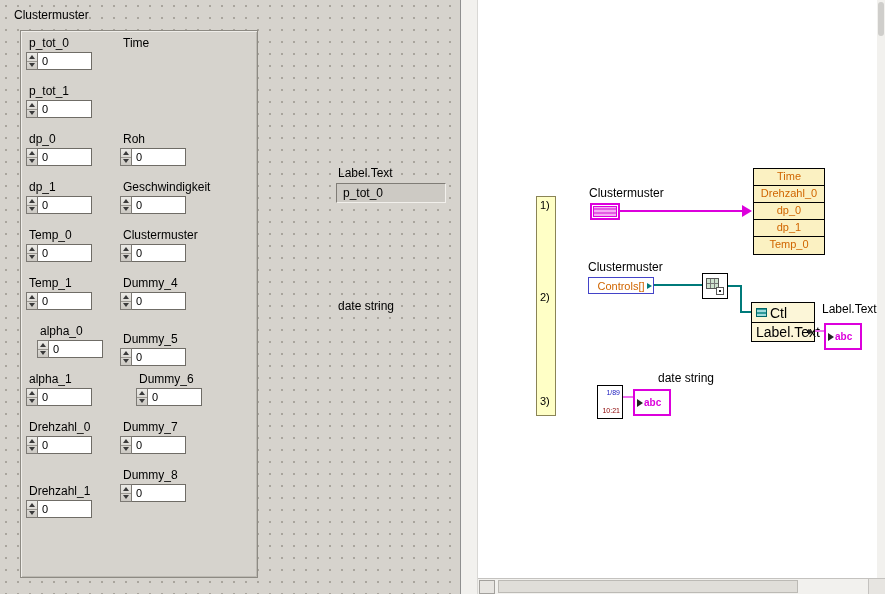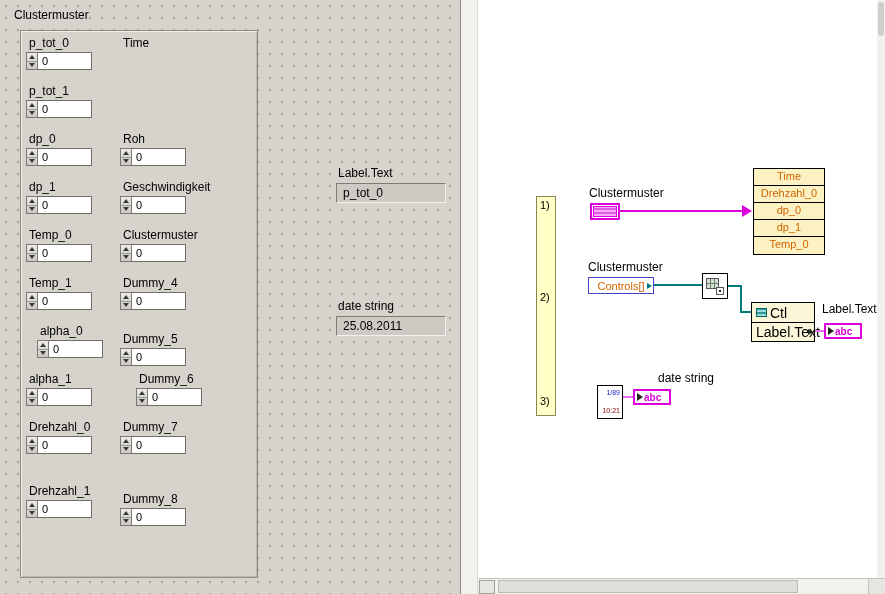--- a/index.html
+++ b/index.html
@@ -85,21 +85,21 @@
   .idx-dot{position:absolute;right:6px;bottom:6px;width:2px;height:2px;background:#222}
 
   #propnode{left:273px;top:302px;width:64px;border:1px solid #000;background:#fcf6d8}
   .prop-row{height:19px;display:flex;align-items:center;padding:0 4px;font-size:14px;color:#000;position:relative;white-space:nowrap}
   .prop-row + .prop-row{border-top:1px solid #000}
   .prop-icon{width:11px;height:9px;border:1px solid #066;margin-right:3px;flex:none;
     background:repeating-linear-gradient(0deg,#9fdadb 0 2px,#2f9a9a 2px 4px)}
   .prop-out-arrow{position:absolute;right:1px;top:50%;margin-top:-3px;width:0;height:0;
     border-top:3px solid transparent;border-bottom:3px solid transparent;border-left:5px solid #222}
 
-  .str-term{height:16px;border:2px solid #dc00dc;background:#fff;display:flex;align-items:center;
+  .str-term{height:27px;border:2px solid #dc00dc;background:#fff;display:flex;align-items:center;
     padding:0 2px;font-size:10px;font-weight:bold;color:#dc00dc;position:absolute}
   .term-arrow{width:0;height:0;border-top:4px solid transparent;border-bottom:4px solid transparent;border-left:6px solid #222;margin-right:1px}
 
   #dateicon{left:119px;top:385px;width:26px;height:34px;border:1px solid #000;background:#fff;
     font-size:7px;line-height:8px;padding:3px 2px;display:flex;flex-direction:column;justify-content:space-between}
   .di-top{color:#2020c0;text-align:right}
   .di-bot{color:#8b0000;text-align:right}
 </style>
 </head>
 <body>
@@ -346,40 +346,39 @@
           <div class="spin-btn">
               <i class="tri-up"></i>
             </div>
           <div class="spin-btn">
               <i class="tri-dn"></i>
             </div>
         </div>
         <div class="numfield">0</div>
       </div>
     </div>
-    <div class="abs" style="left:120px;top:492px">
+    <div class="abs" style="left:120px;top:468px">
       <div class="fp-label ctl-label">Dummy_8</div>
       <div class="numctl">
         <div class="spin">
           <div class="spin-btn">
               <i class="tri-up"></i>
             </div>
           <div class="spin-btn">
               <i class="tri-dn"></i>
             </div>
         </div>
         <div class="numfield">0</div>
       </div>
     </div>
 
     <div class="abs fp-label" style="left:338px;top:166px">Label.Text</div>
     <div class="abs indicator-box" style="left:336px;top:183px">p_tot_0</div>
 
     <div class="abs fp-label" style="left:338px;top:299px">date string</div>
-    <div class="abs indicator-box" style="left:336px;top:316px">25.08.2011</div>
   </div>
 
   <div class="abs" id="fp-scroll"></div>
 
   <div class="abs" id="bd">
 
     <div class="abs" id="seqbox">
       <div class="seq-label" id="seq1">1)</div>
       <div class="seq-label" id="seq2">2)</div>
       <div class="seq-label" id="seq3">3)</div>

